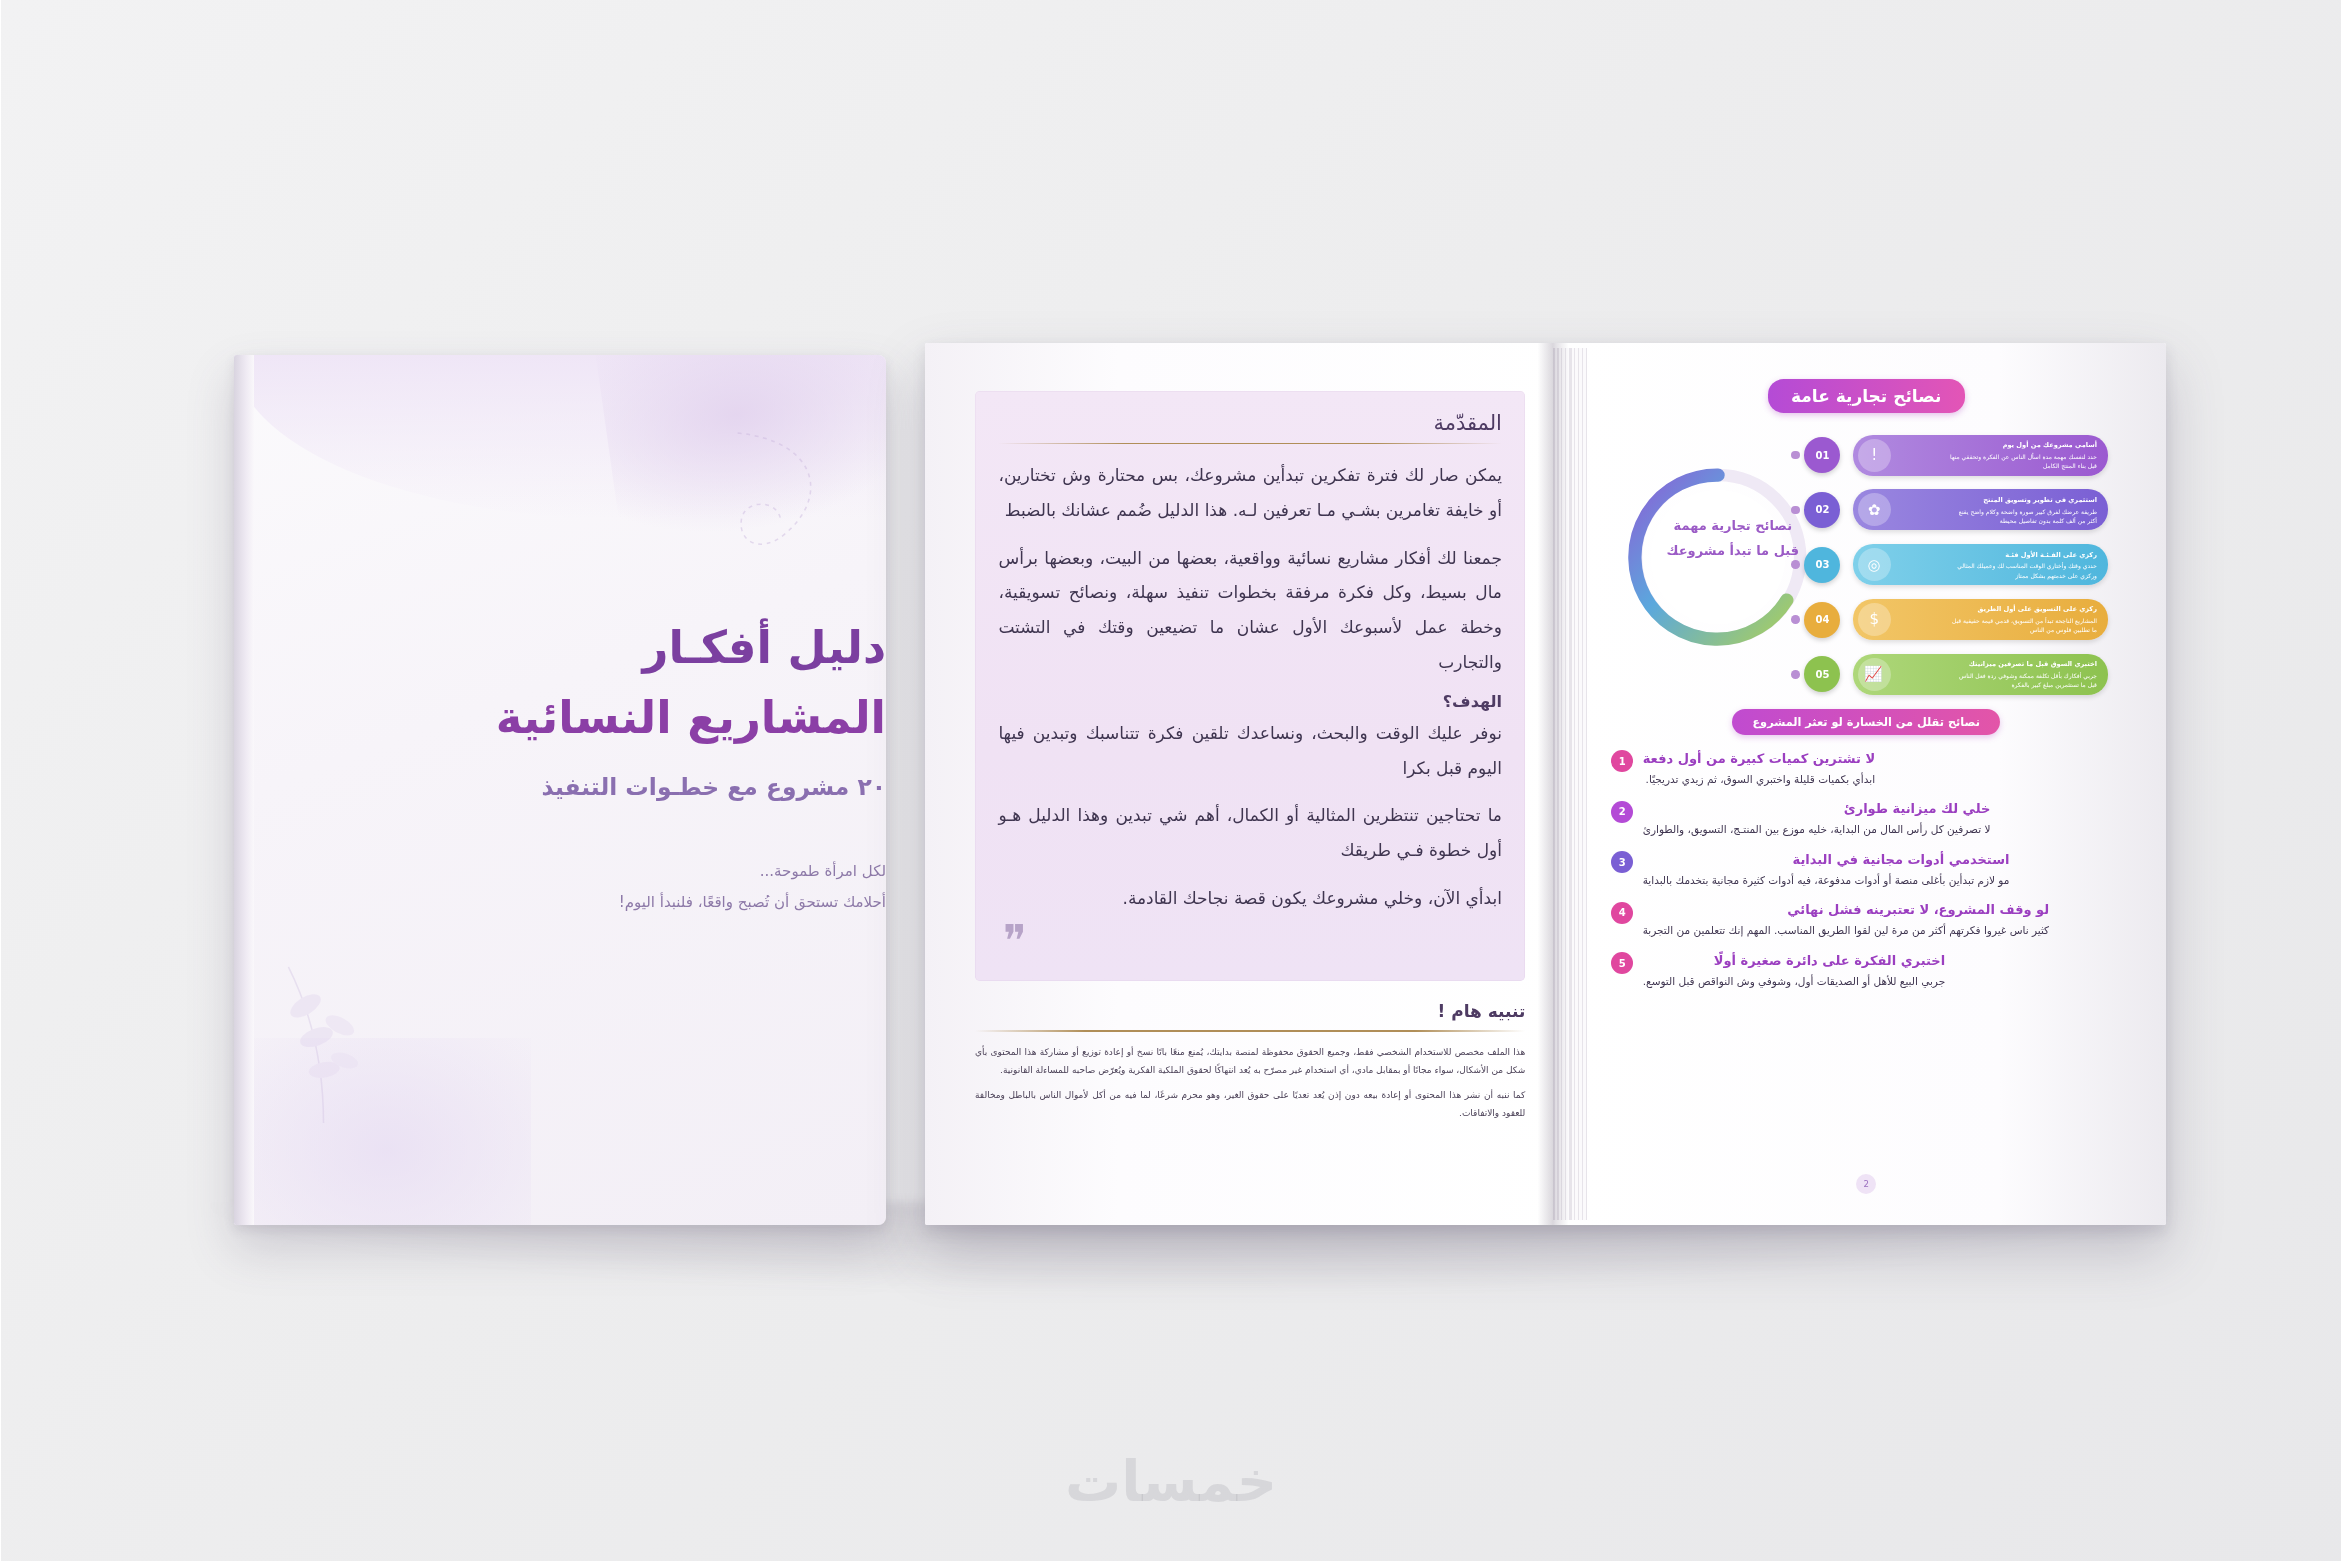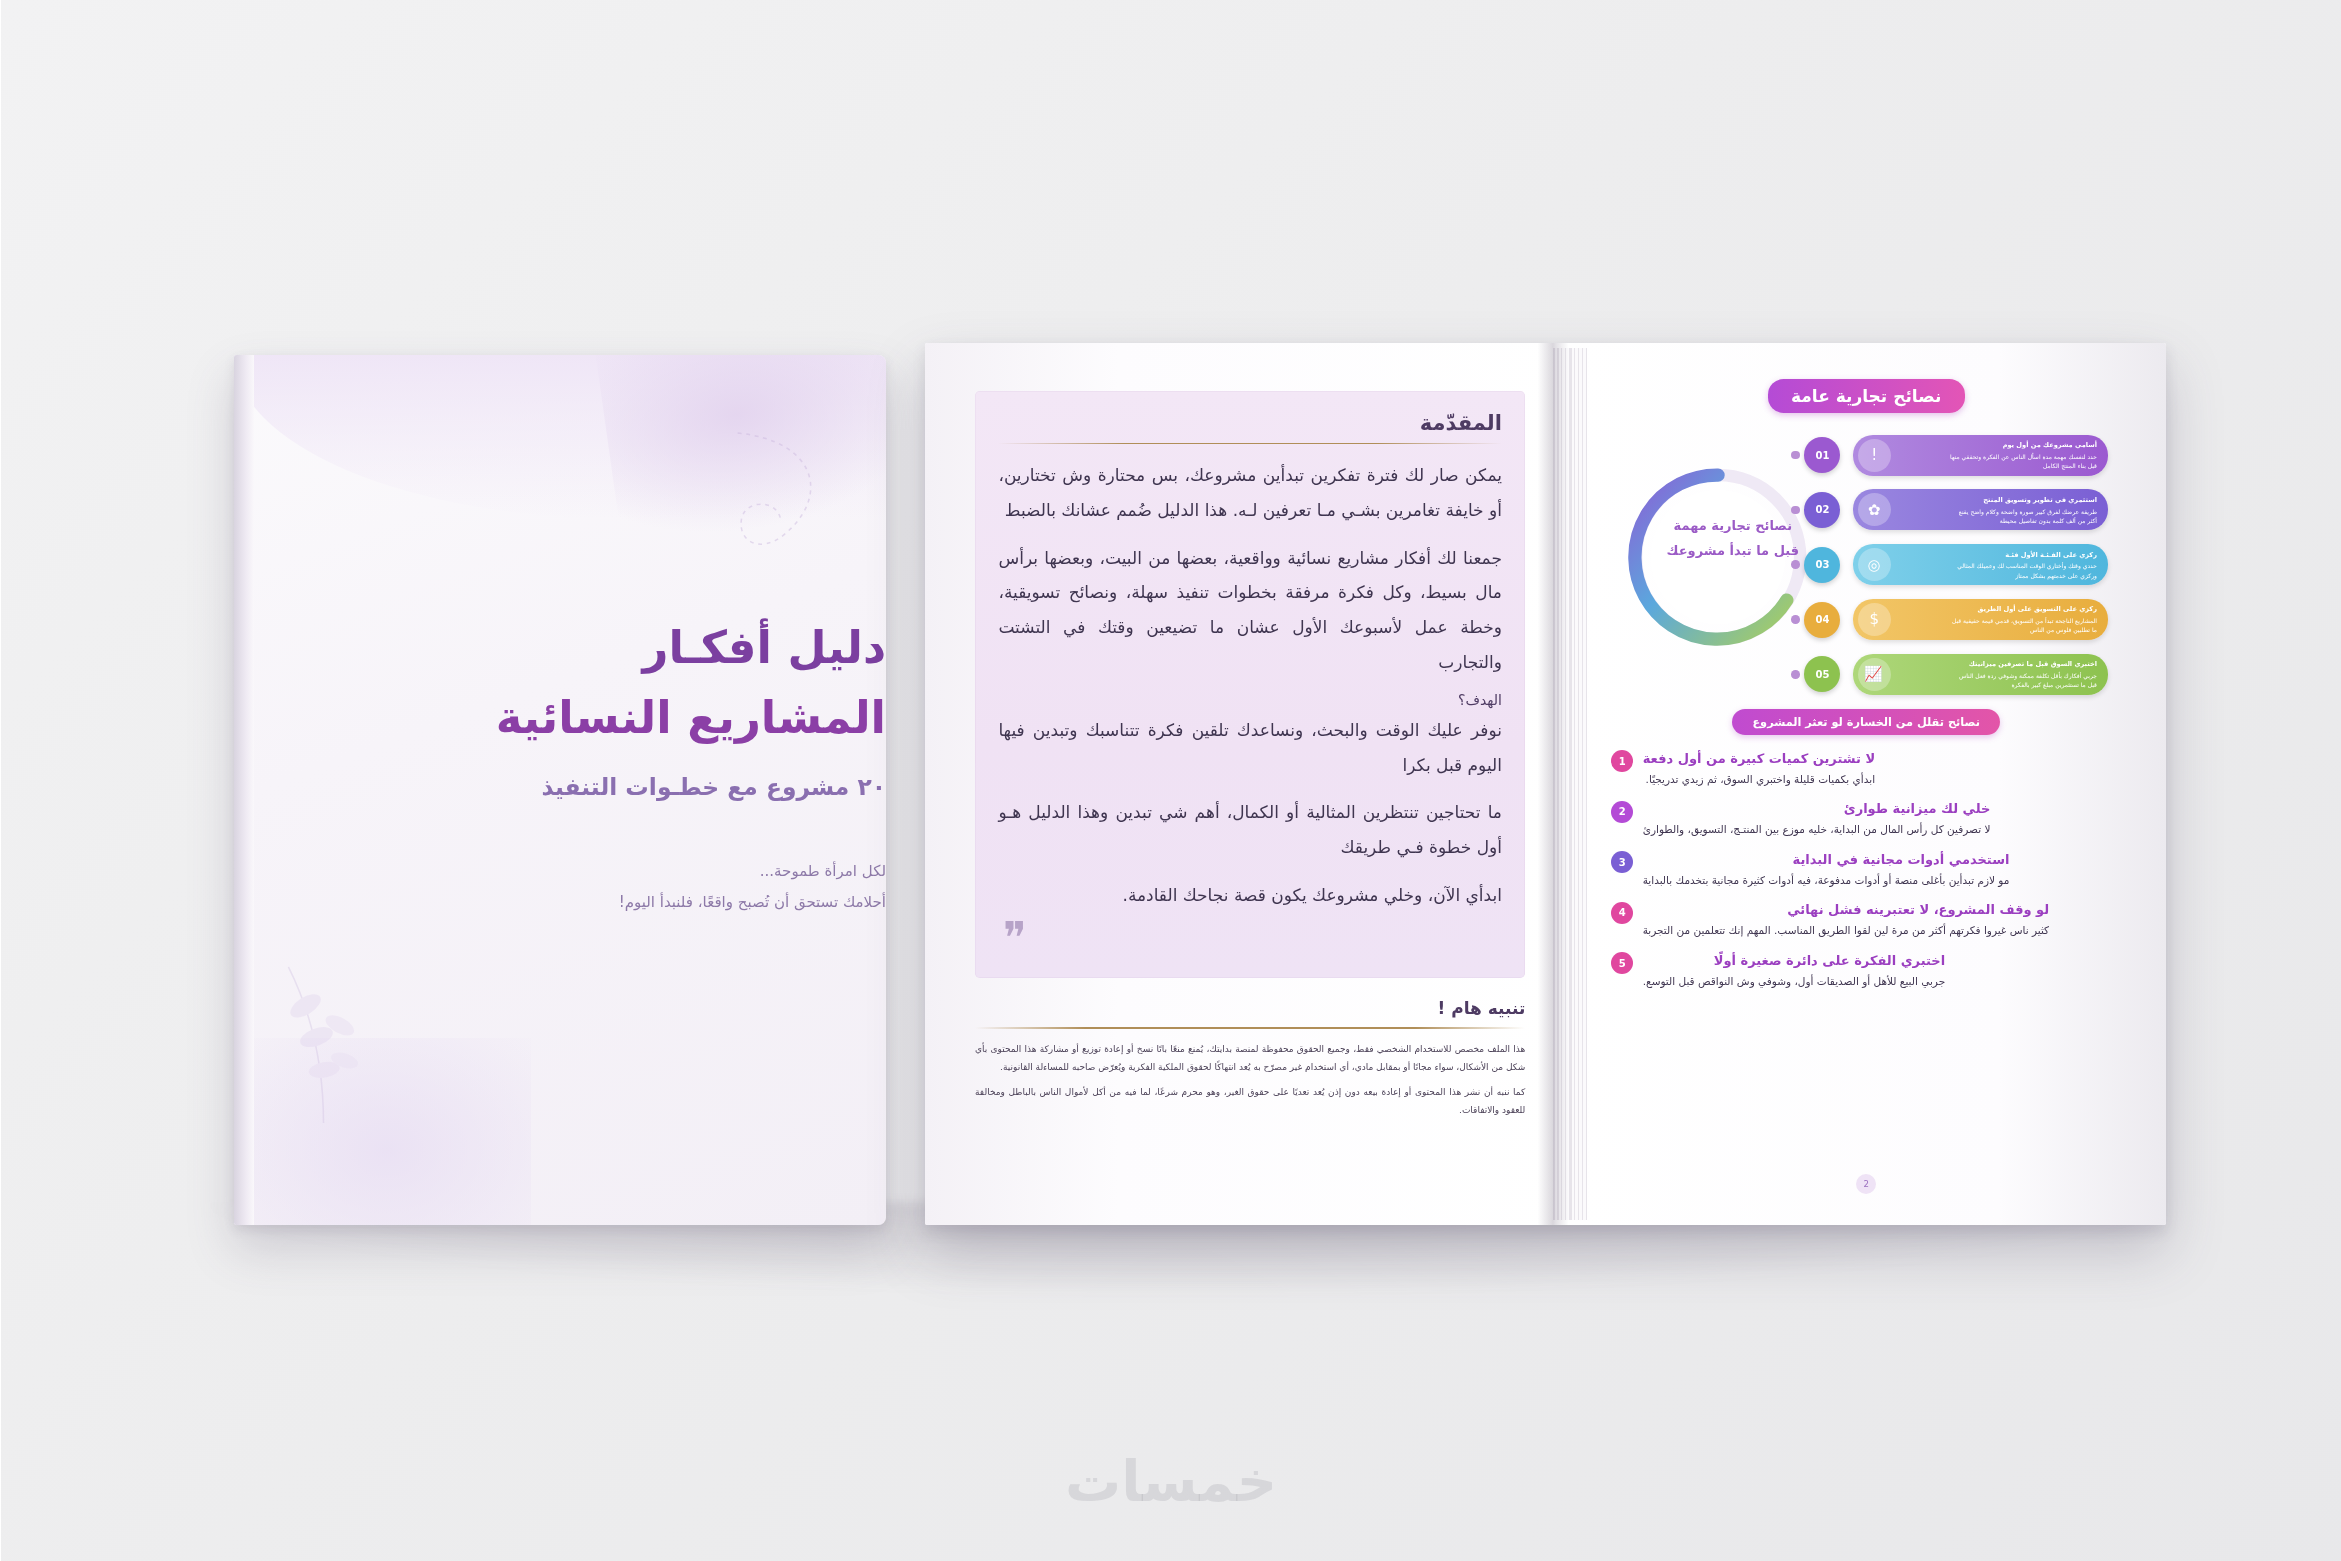--- a/index.html
+++ b/index.html
@@ -80,30 +80,30 @@
   .page-edges.left{right:auto;left:0;}
 
   
   .intro-wrap{position:absolute;right:45px;left:50px;top:48px;bottom:31px;}
   .intro-card{
     background:linear-gradient(180deg,#f3e7f6 0%,#f0e2f4 60%,#efe3f5 100%);
     border-radius:4.7px;padding:20px 23.4px 26.5px;
     box-shadow:inset 0 0 0 0.8px rgba(160,120,180,.08);
   }
   .intro-title{
-    text-align:right;color:#4e3b63;font-size:21px;font-weight:bold;margin:0 0 3.1px;
+    text-align:right;color:#4e3b63;font-size:21px;font-weight:normal;margin:0 0 3.1px;
   }
   .rule{
     height:1.6px;background:linear-gradient(90deg,rgba(176,142,88,0),#b08e58 25%,#b08e58 75%,rgba(176,142,88,0));
     margin:7.8px 0 14px;
   }
   .intro-p{
     font-size:17px;line-height:2.05;color:#3f3550;text-align:justify;margin:0 0 12.5px;
   }
-  .intro-h{font-size:14px;font-weight:normal;color:#4e3b63;margin:0 0 4.7px;}
+  .intro-h{font-size:16px;font-weight:bold;color:#4e3b63;margin:0 0 4.7px;}
   .quote-mark{
     text-align:left;color:#b7a3c8;font-size:44px;line-height:.6;margin:6.2px 3.1px 0 4.7px;font-family:"DejaVu Serif",serif;
   }
   .notice-head{
     text-align:right;color:#4e3b63;font-size:17px;font-weight:bold;margin:20px 0 0;
   }
   .notice-rule{
     height:1.6px;background:linear-gradient(90deg,rgba(176,142,88,0),#b08e58 20%,#b08e58 80%,rgba(176,142,88,0));
     margin:9.4px 0 12.5px;
   }

